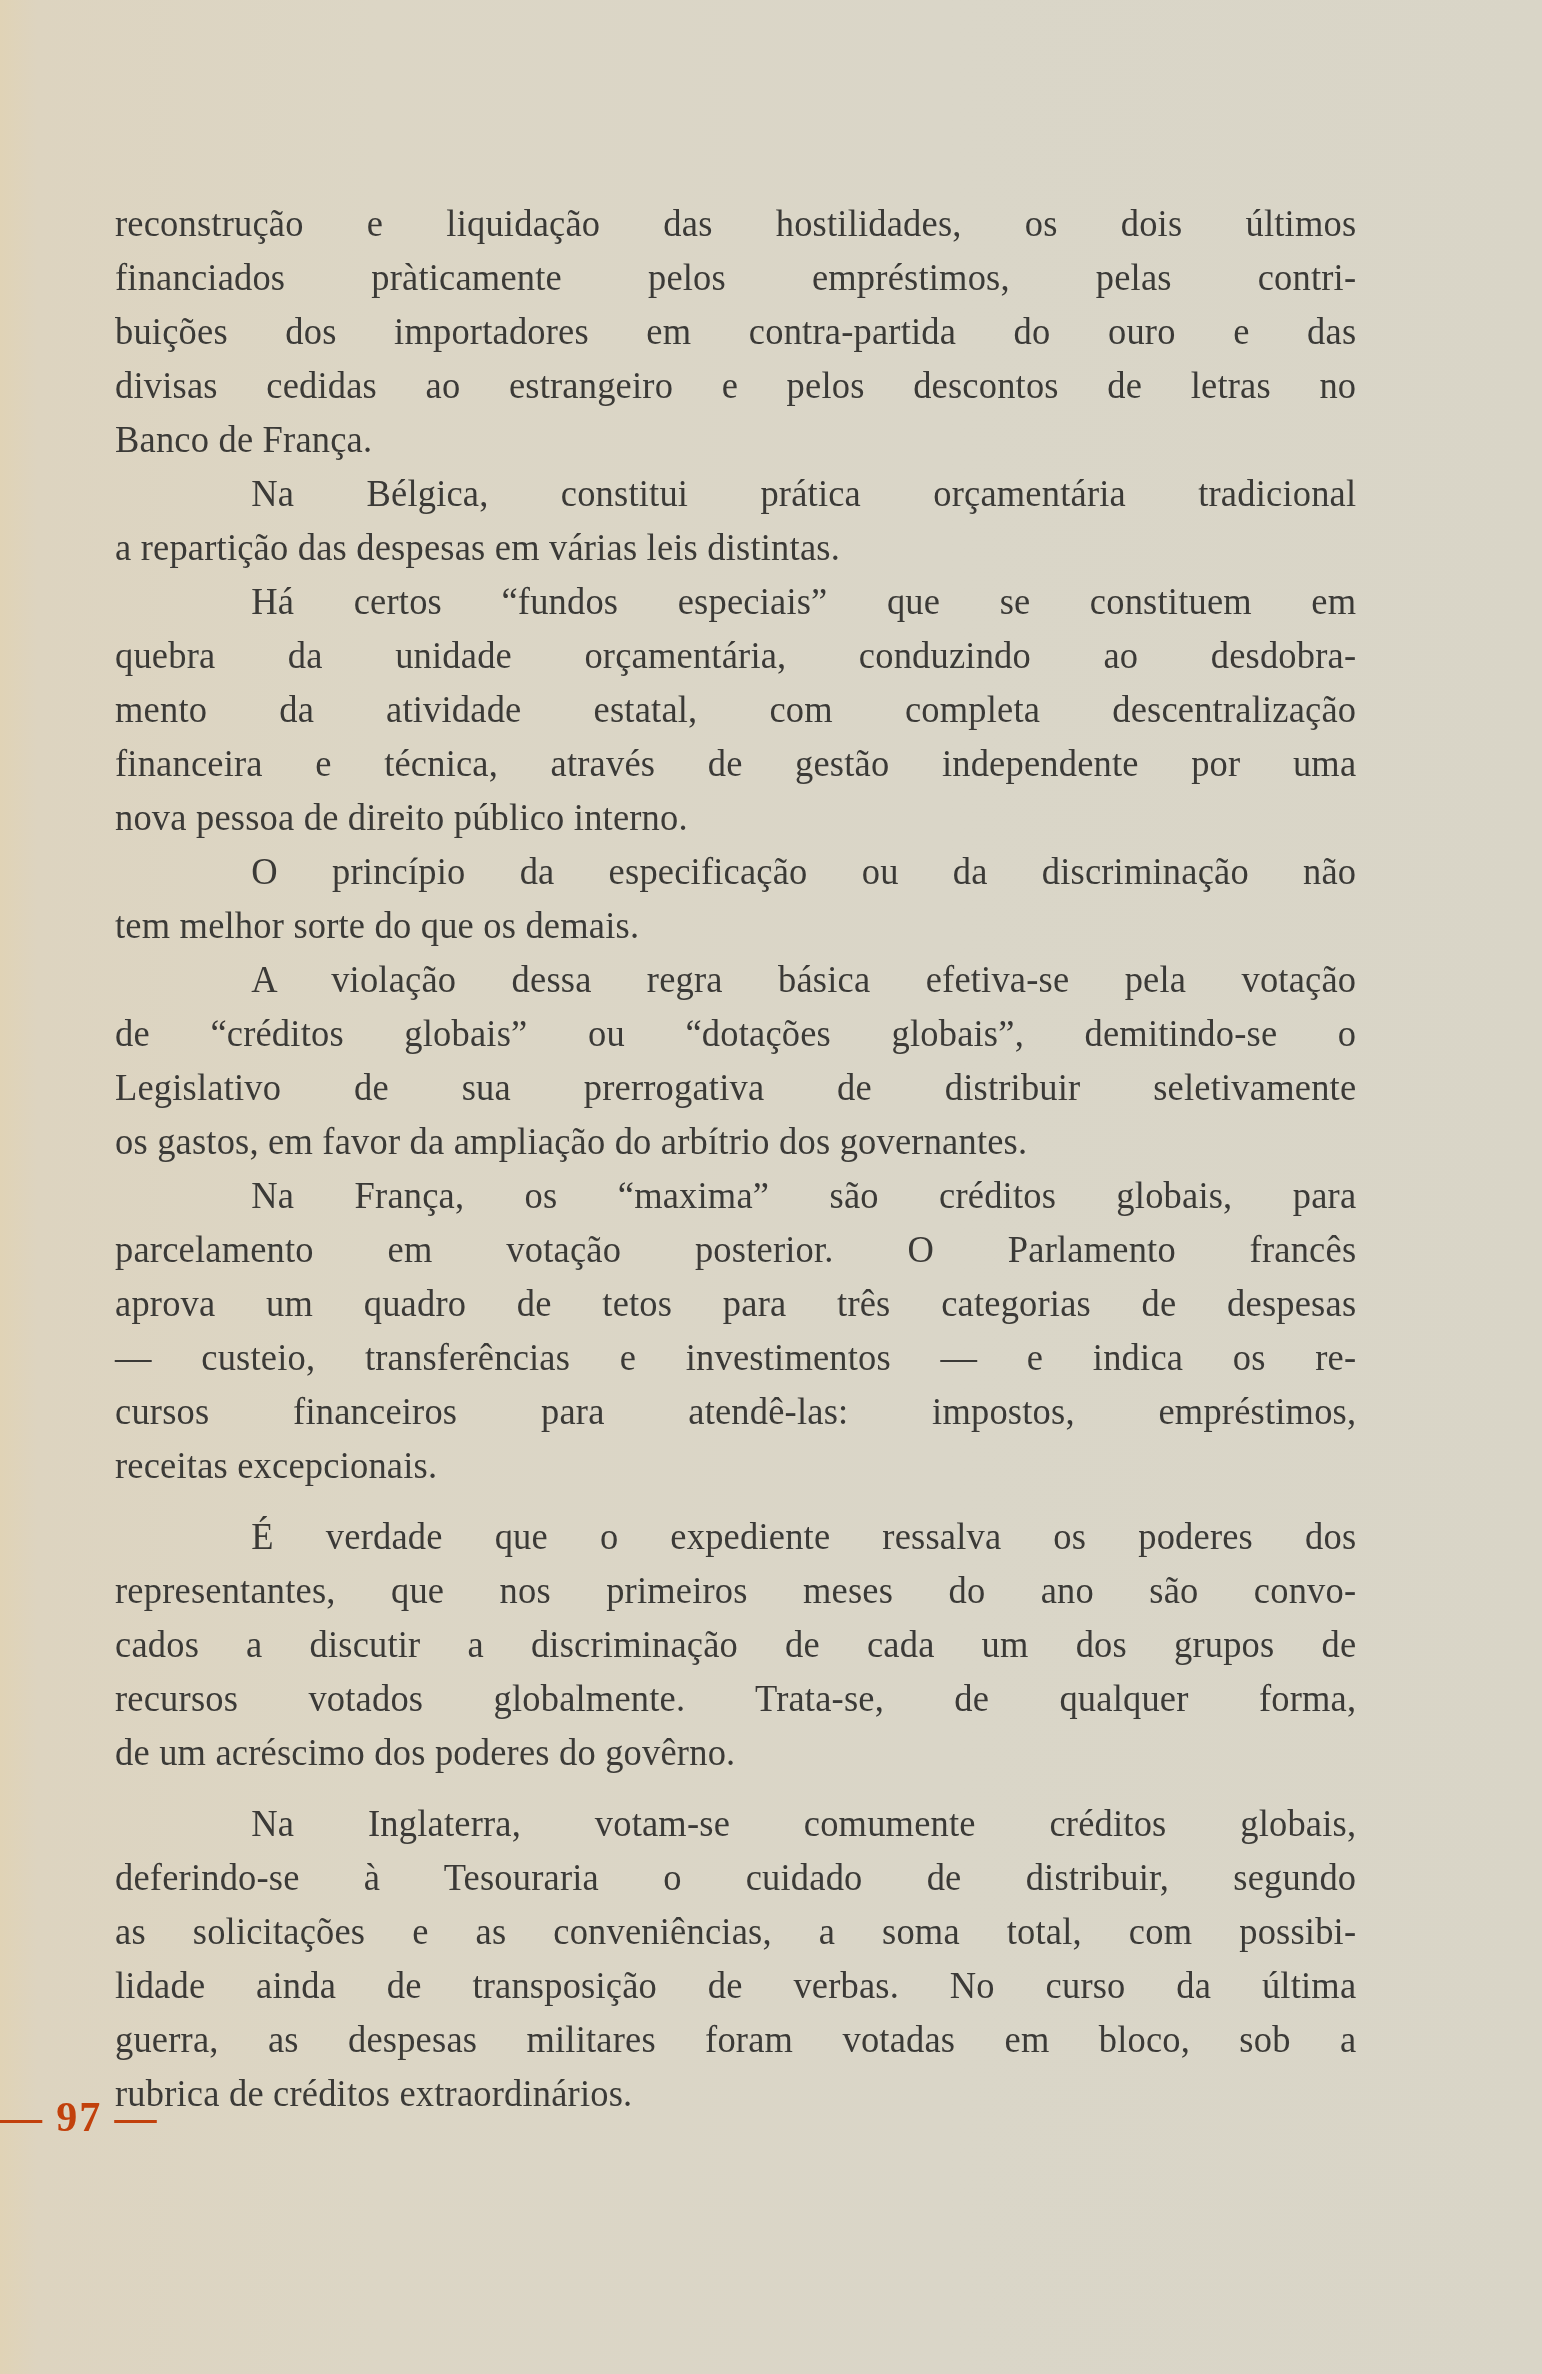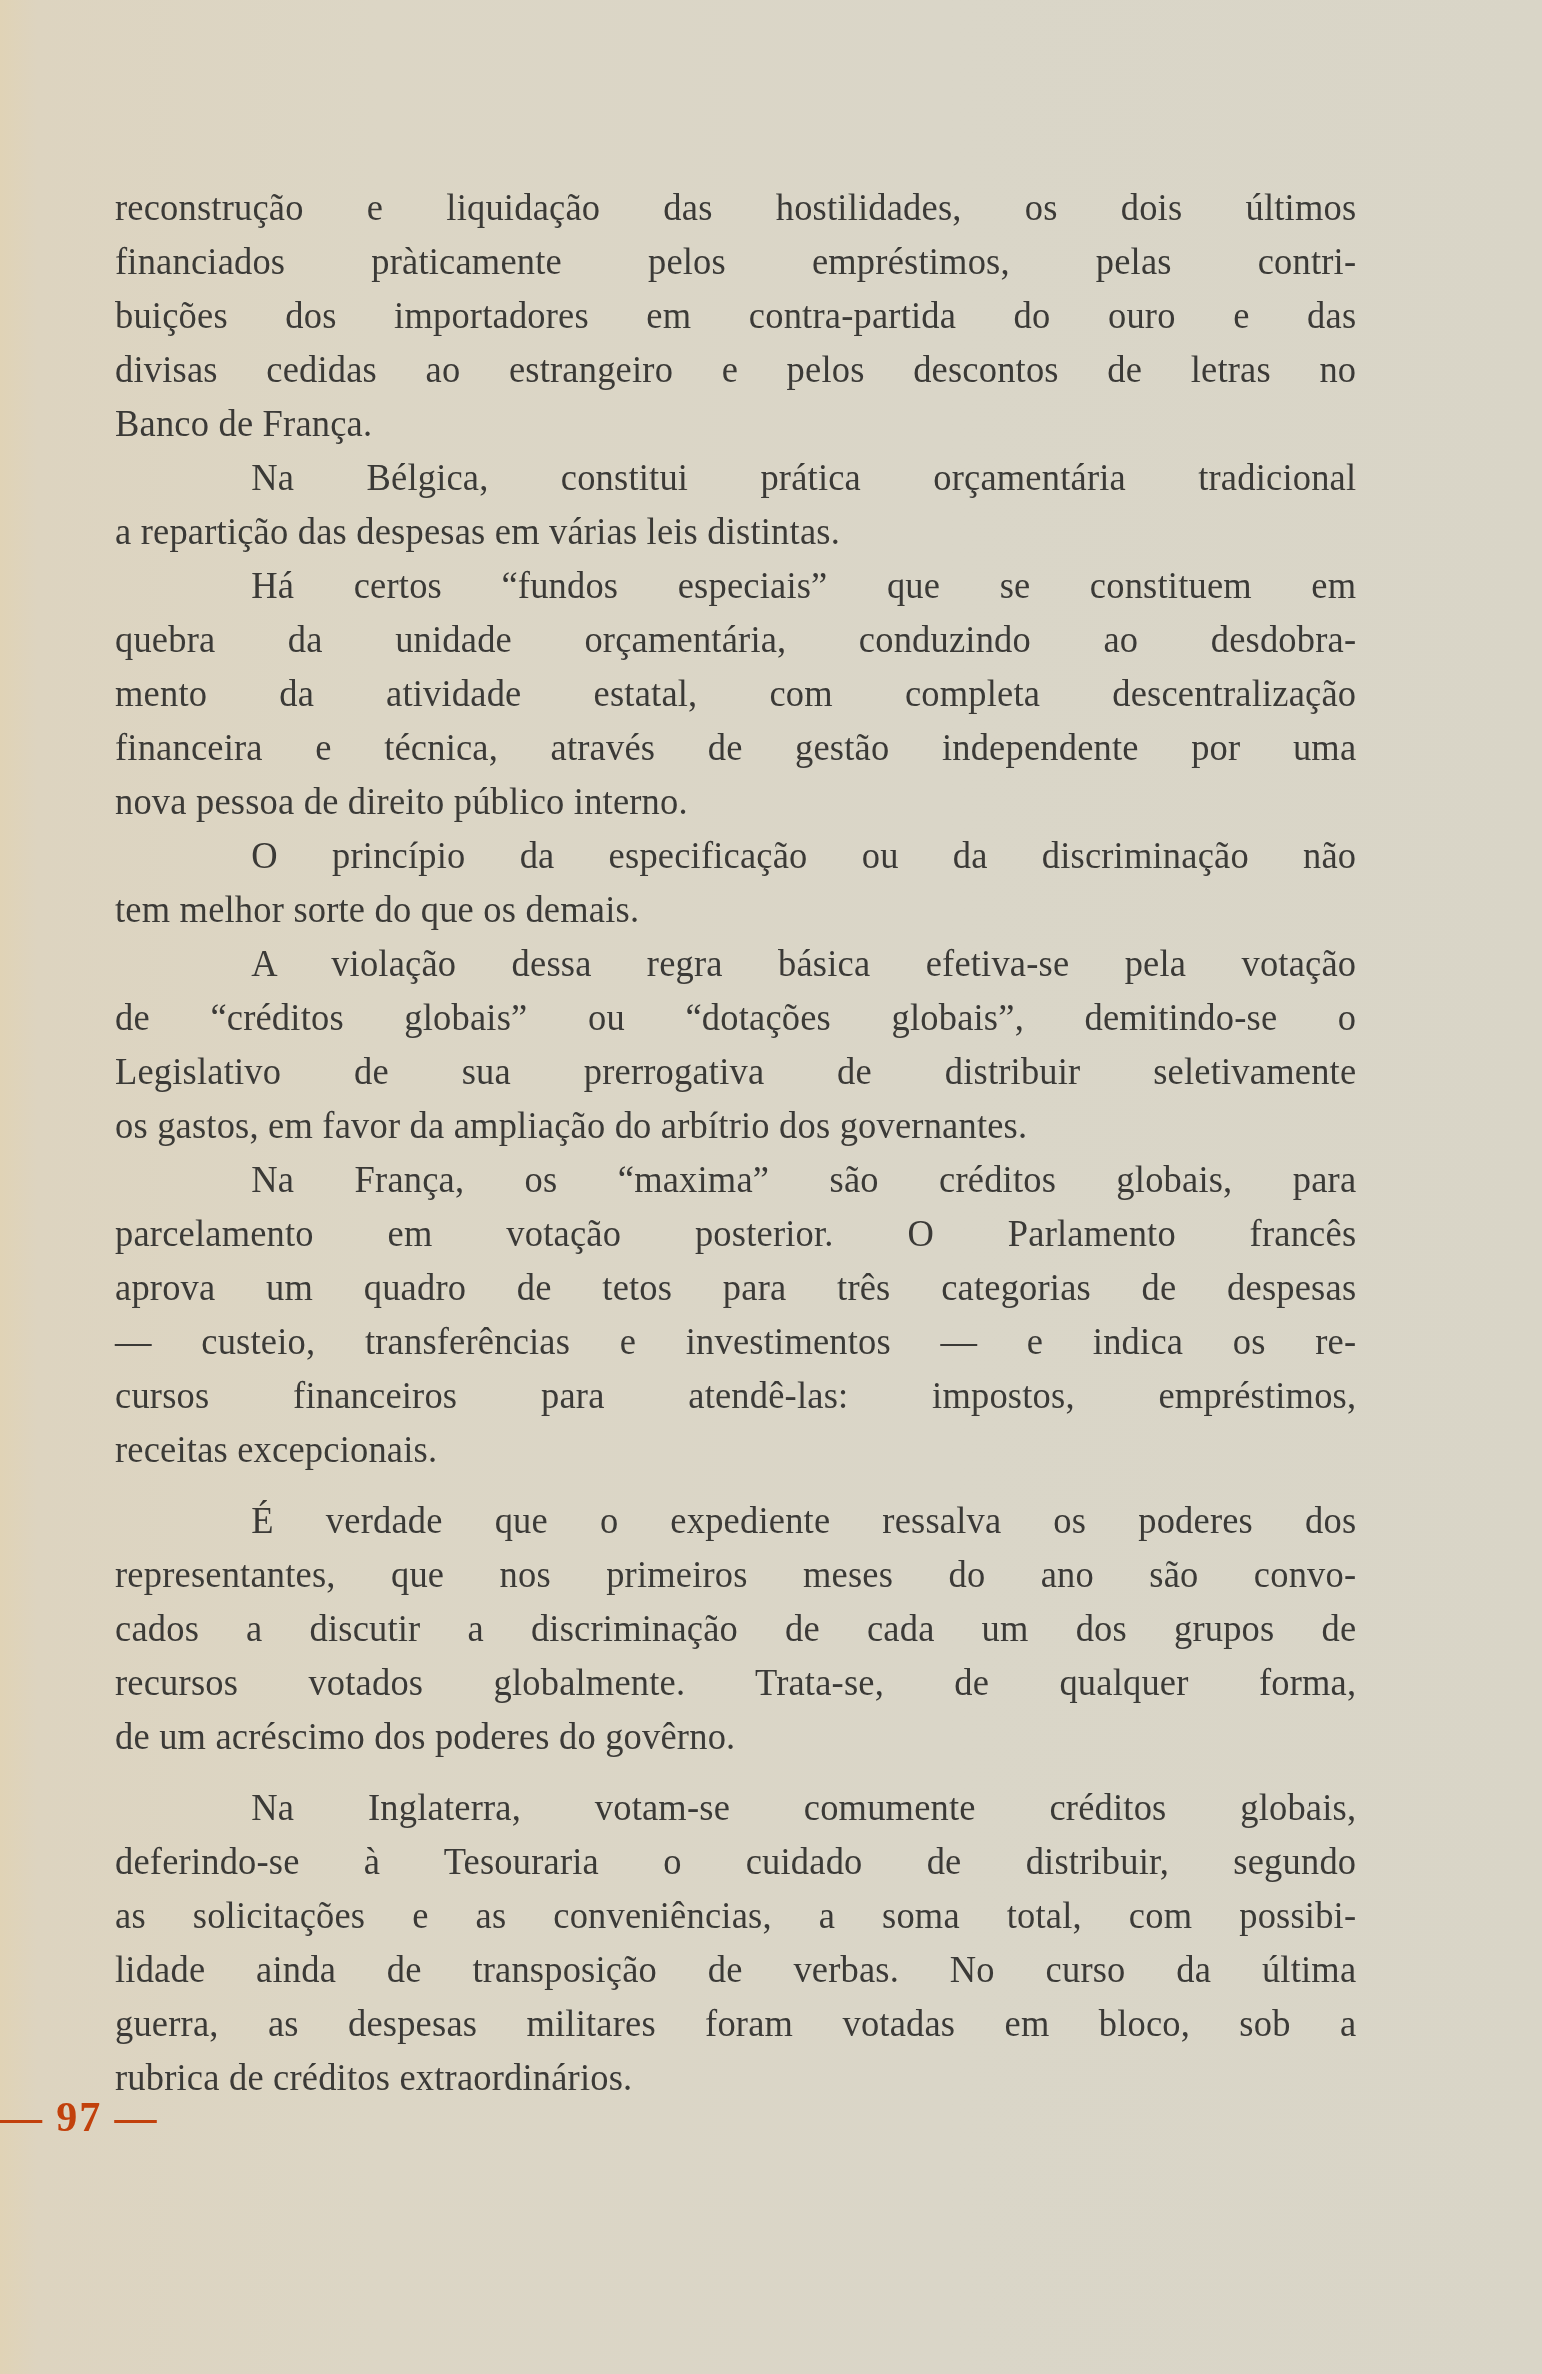--- a/index.html
+++ b/index.html
@@ -9,21 +9,21 @@
       background: #ddd4bf;
       background-image: linear-gradient(90deg, #e0d3b6 0px, #ddd4c0 38px, #dcd6c5 379px, #dad6c8 946px, #d9d5c7 1543px);
       position: relative;
       overflow: hidden;
       font-family: "Liberation Serif", "DejaVu Serif", serif;
       color: #3b3a37;
     }
     .page {
       position: absolute;
       left: 115px;
-      top: 180px;
+      top: 196px;
       width: 1242px;
     }
     .para {
       margin: 0;
       font-size: 38px;
       line-height: 54px;
       text-align: justify;
       text-align-last: left;
       letter-spacing: 0.2px;
       transform: scaleX(0.96);

